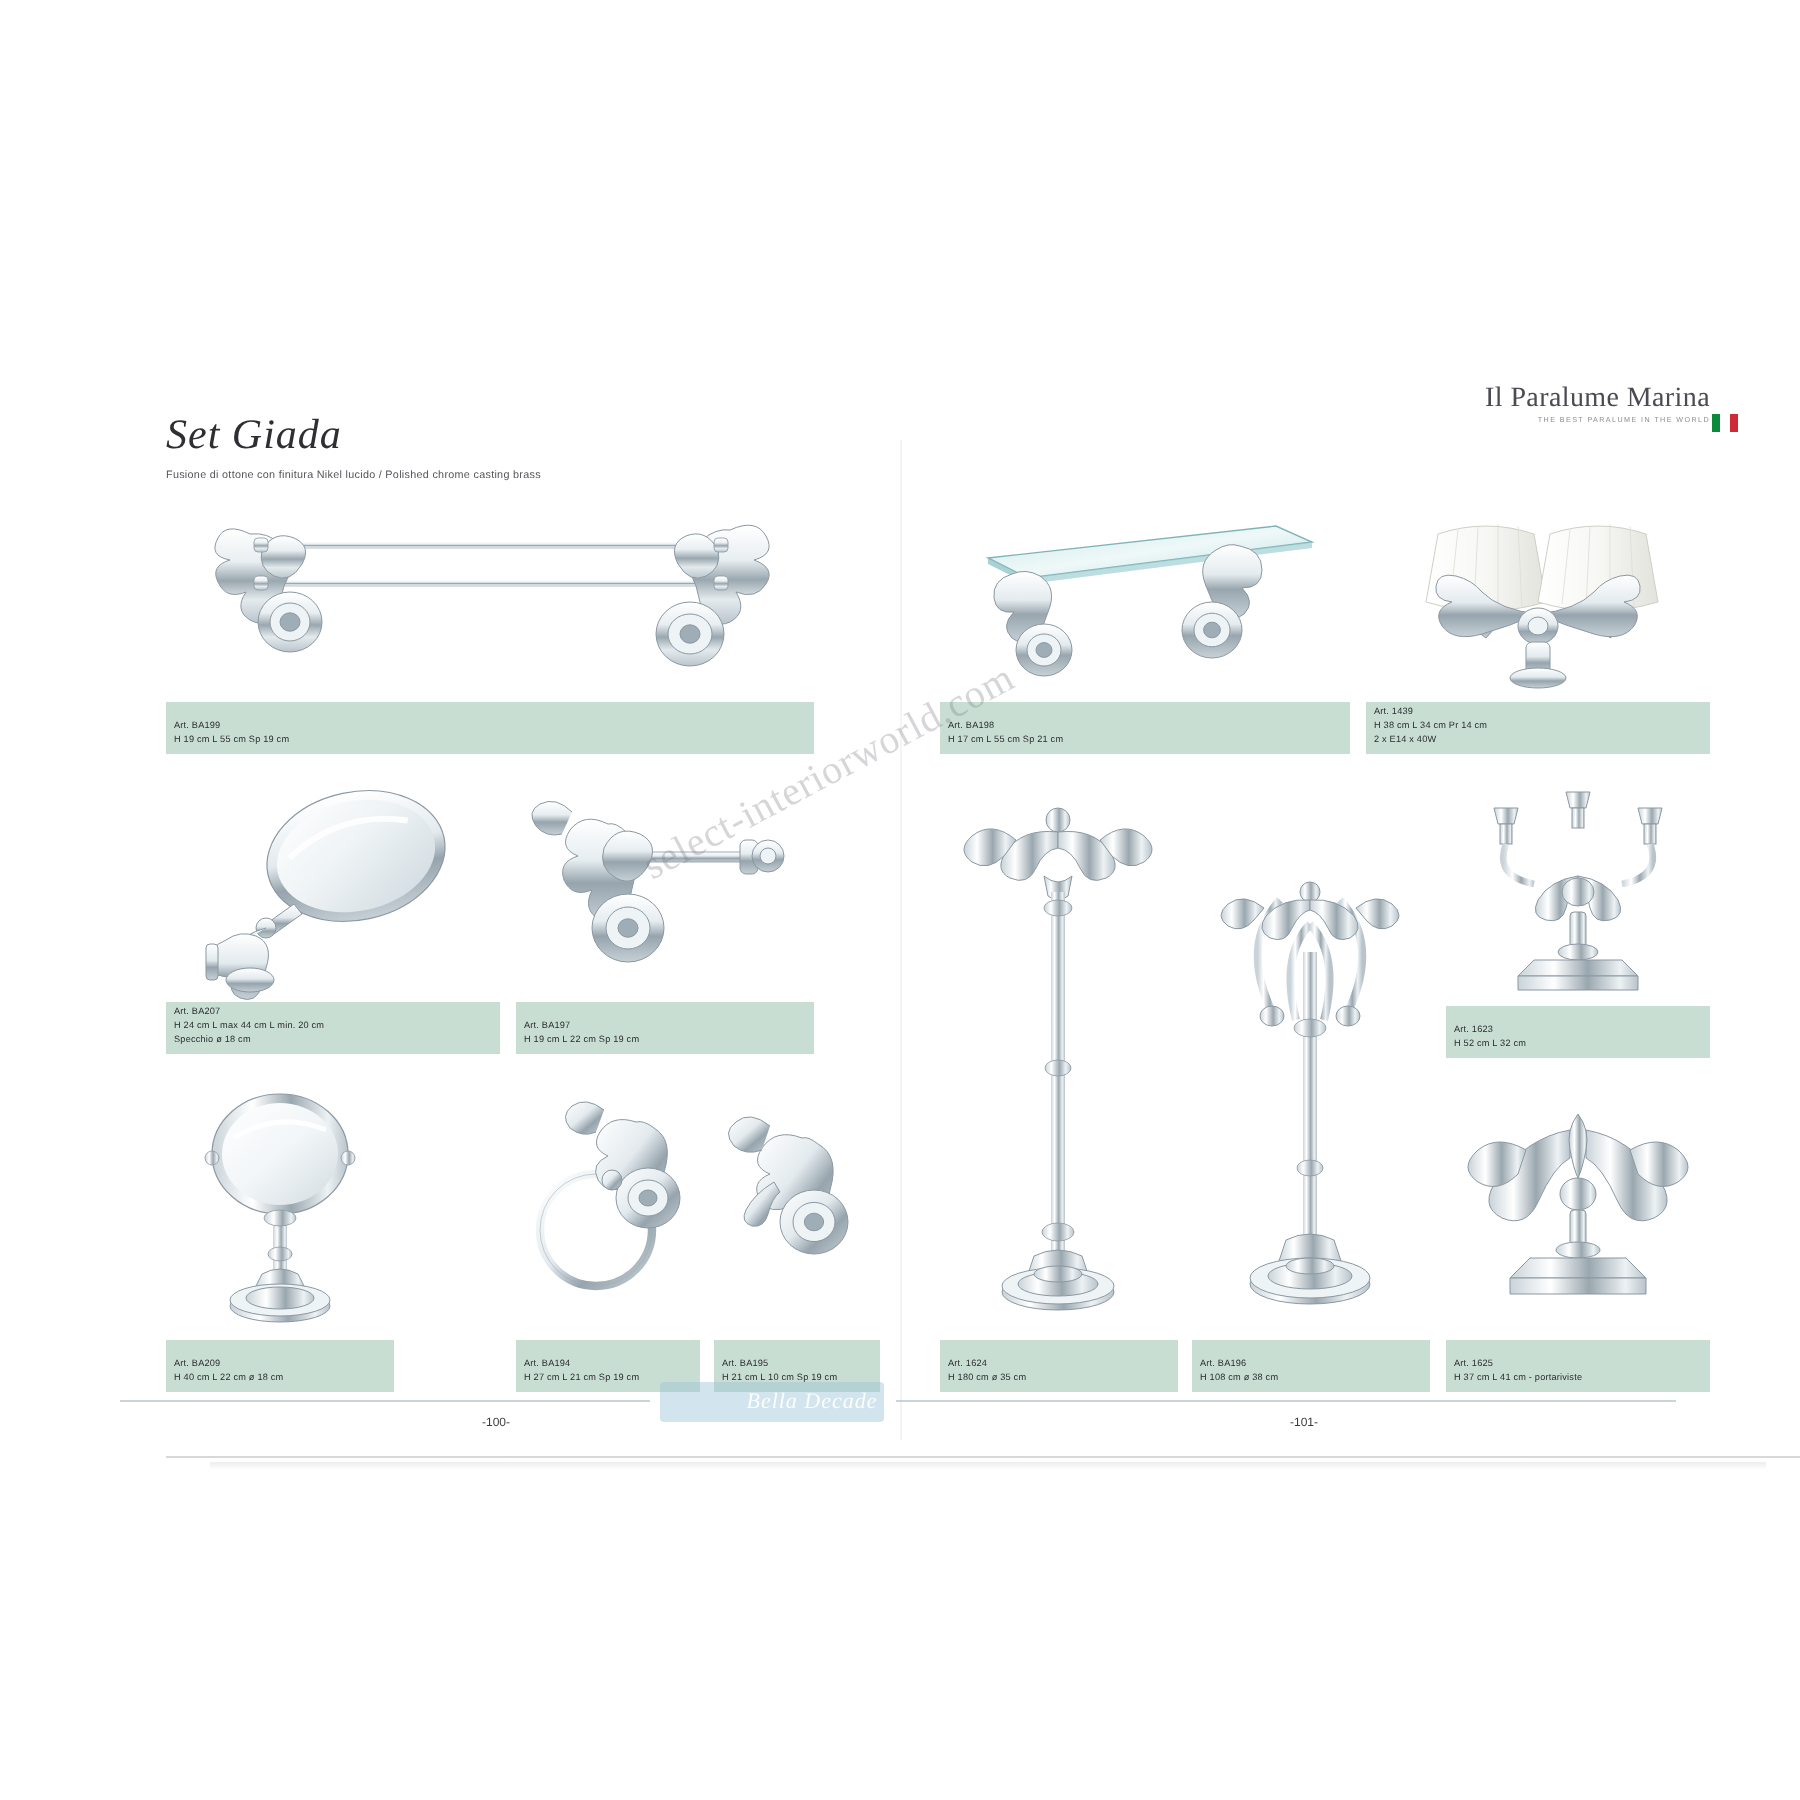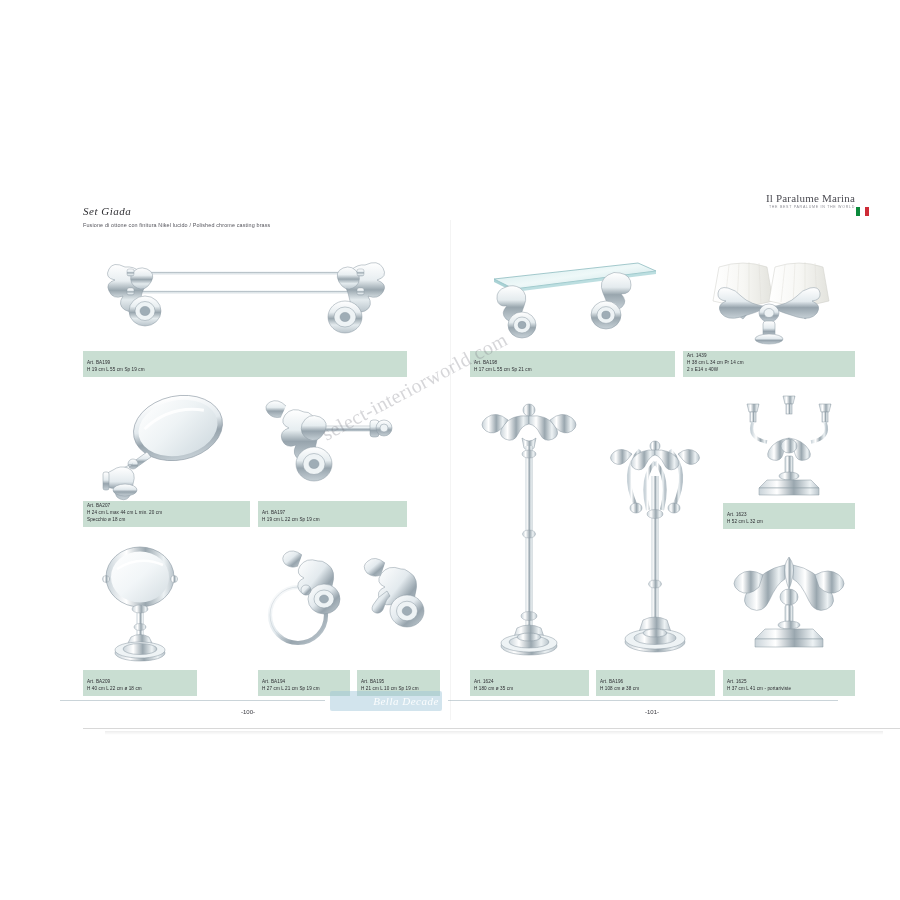--- a/index.html
+++ b/index.html
@@ -33,21 +33,21 @@
 
   .brand {
     position: absolute;
     right: 0px;
     top: 13px;
     text-align: right;
     line-height: 1.05;
   }
   .brand-name {
     font-family: "Liberation Serif", serif;
-    font-size: 11px;
+    font-size: 14px;
     color: #4b4b52;
     letter-spacing: .2px;
     white-space: nowrap;
   }
   .brand-tag {
     font-size: 3.6px;
     color: #8d8d95;
     letter-spacing: .7px;
     white-space: nowrap;
     margin-top: 1px;
@@ -66,21 +66,21 @@
   .flag .r { background: #ce2b37; }
 
   .title-block {
     position: absolute;
     left: 38px;
     top: 25px;
   }
   .set-title {
     font-family: "Liberation Serif", serif;
     font-style: italic;
-    font-size: 11px;
+    font-size: 21px;
     color: #2f2f33;
     letter-spacing: .5px;
   }
   .set-sub {
     font-size: 5.4px;
     color: #55555c;
     margin-top: 5px;
     letter-spacing: .15px;
   }
 

